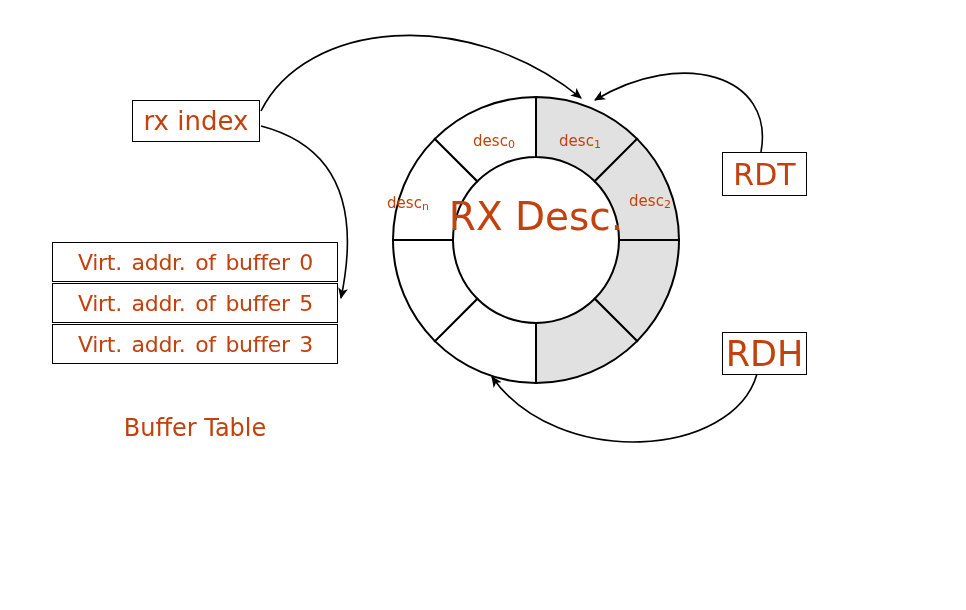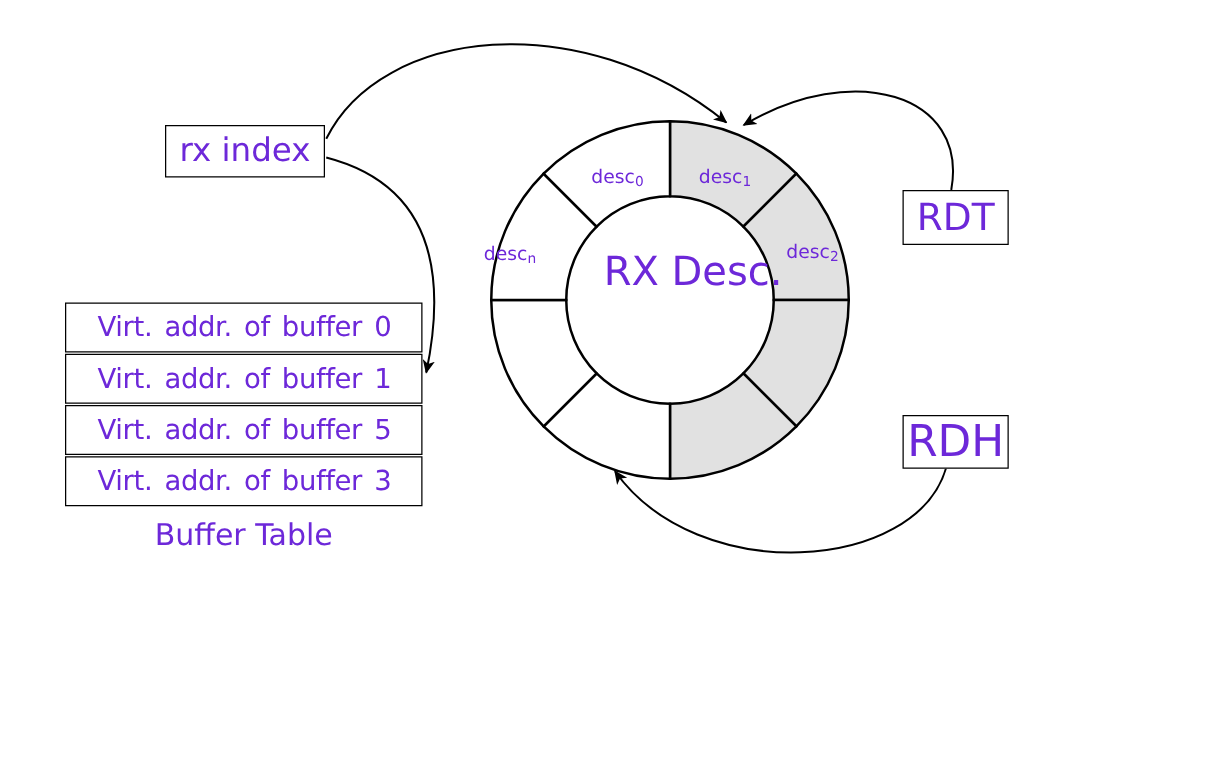--- a/index.html
+++ b/index.html
@@ -1,21 +1,21 @@
 <!DOCTYPE html>
 <html><head>
 <meta charset="utf-8">
 <style>
   html,body{margin:0;padding:0;background:#ffffff;}
   .figure{
     position:relative;
     width:966px;height:610px;
     background:#ffffff;
     font-family:"DejaVu Sans",sans-serif;
-    color:#6d28d9;
+    color:#c2410c;
     overflow:hidden;
   }
   .diagram-svg{position:absolute;left:0;top:0;}
   .box{
     position:absolute;
     border:1.5px solid #000;
     background:#fff;
     display:flex;align-items:center;justify-content:center;
     box-sizing:border-box;
   }
@@ -31,21 +31,21 @@
     padding-left:25px;
     font-size:22px;letter-spacing:-0.3px;word-spacing:3px;
     white-space:nowrap;
   }
   .buffer-caption{
     position:absolute;left:52px;top:414px;width:286px;
     text-align:center;font-size:24px;
   }
   .ring-title{
     position:absolute;left:446px;top:197px;width:180px;
-    text-align:right;font-size:32px;line-height:40px;
+    text-align:center;font-size:39px;line-height:40px;
   }
   .desc-label{
     position:absolute;width:80px;height:22px;
     display:flex;align-items:center;justify-content:center;
     font-size:15px;white-space:nowrap;
   }
   .desc-label sub{font-size:11px;line-height:0;vertical-align:-0.22em;}
   .desc-0{left:454px;top:130px;}
   .desc-1{left:540px;top:130px;}
   .desc-2{left:610px;top:190px;}
@@ -87,21 +87,20 @@
       <path d="M 757 374 C 733 458, 558 470, 492 377" marker-end="url(#ah)"></path>
     </g>
   </svg>
 
   <div class="box rx-index">
     <span>rx index</span>
   </div>
 
   <div class="buffer-table">
     <div class="buffer-row">Virt. addr. of buffer 0</div>
-    <div class="buffer-row">Virt. addr. of buffer 1</div>
     <div class="buffer-row">Virt. addr. of buffer 5</div>
     <div class="buffer-row">Virt. addr. of buffer 3</div>
   </div>
   <div class="buffer-caption">Buffer Table</div>
 
   <div class="ring-title">
     <div>RX Desc.</div>
   </div>
 
   <div class="desc-label desc-0">

